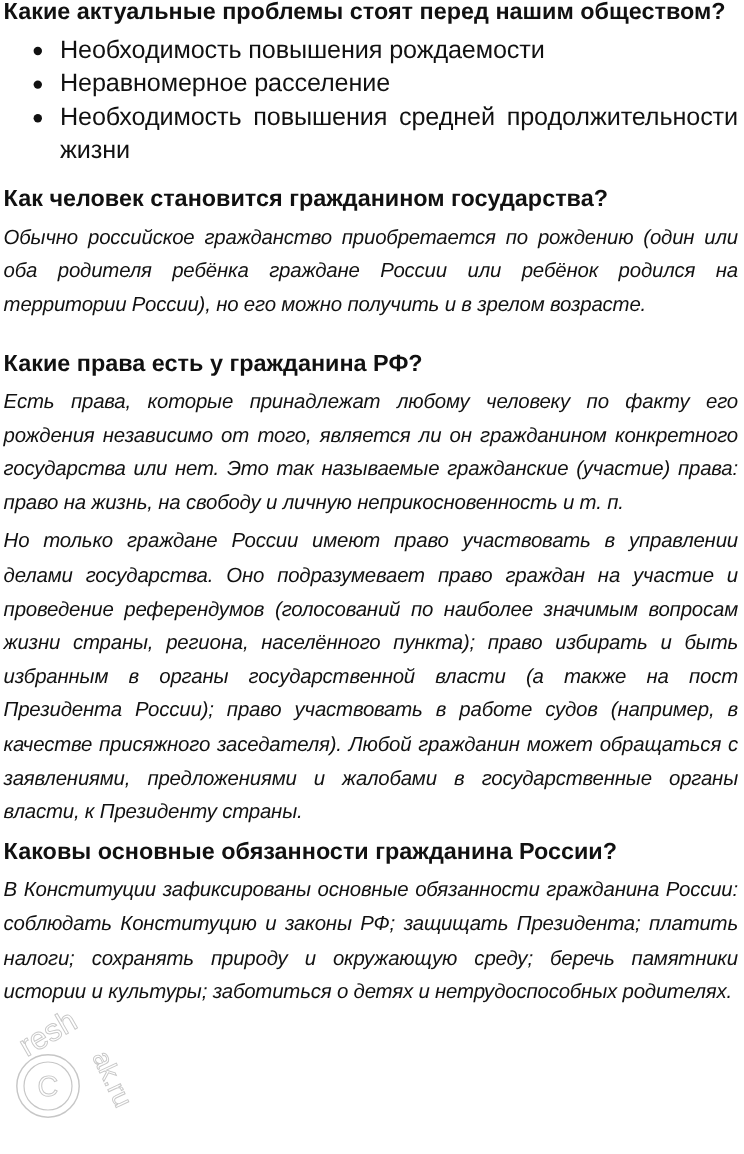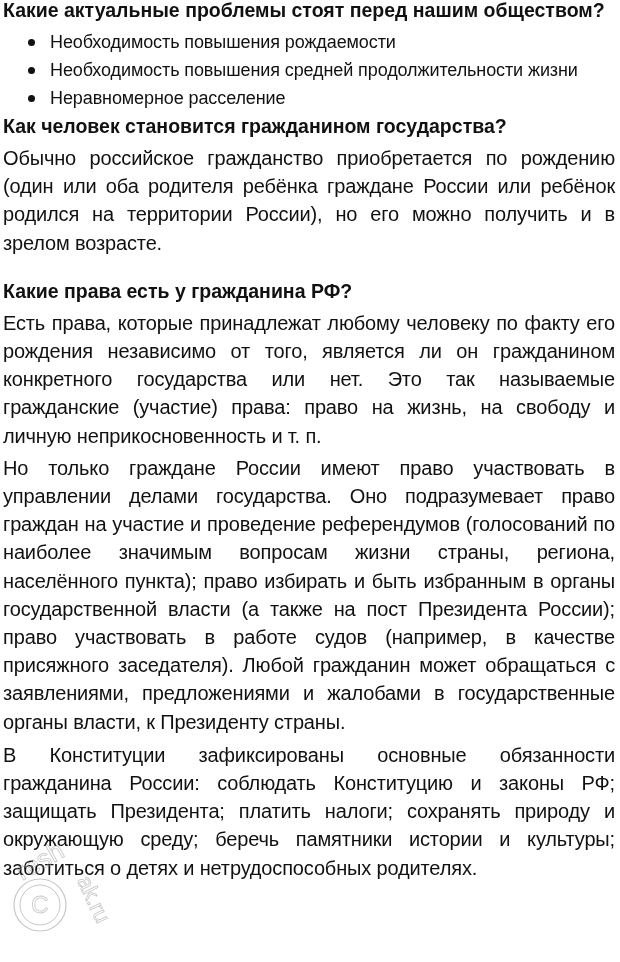--- a/index.html
+++ b/index.html
@@ -8,26 +8,26 @@
     font-family: "Liberation Sans", sans-serif; color: #111111;
   }
   .page { position: absolute; left: 0; top: 0; width: 572px; }
   .h {
     font-weight: bold; font-size: 19.5px; line-height: 28px;
     margin: 0 0 0 3px; width: 612px; color: #111;
     text-align: justify; text-align-last: left;
   }
   .h.first { text-align-last: justify; }
   .p {
-    font-size: 20px; line-height: 28.2px; margin: 0 0 0 3px;
-    width: 612px; text-align: justify; letter-spacing: -0.15px;
+    font-size: 17px; line-height: 28.2px; margin: 0 0 0 3px;
+    width: 612px; text-align: justify; letter-spacing: -0.15px; font-style: italic;
   }
   ul.bullets { list-style: none; margin: 0; padding: 0; }
   ul.bullets li {
-    position: relative; padding-left: 50px; font-size: 18px; line-height: 28px;
+    position: relative; padding-left: 50px; font-size: 21px; line-height: 28px;
     width: 565px; text-align: justify; letter-spacing: -0.1px;
   }
   ul.bullets li .dot {
     position: absolute; left: 28px; top: 11px; width: 7px; height: 7px;
     border-radius: 50%; background: #111;
   }
   .watermark {
     position: absolute; left: 10px; top: 825px; width: 120px; height: 120px;
     pointer-events: none; opacity: 0.55;
   }
@@ -37,37 +37,38 @@
 
 <div class="page" data-name="document-page">
 
   <section data-name="section-current-problems" style="margin-top:-4px;">
     <h2 class="h first" data-name="heading-current-problems" style="text-align-last:justify; width:612px; margin-bottom:0; height:28px; overflow:hidden;">
       <span>Какие актуальные проблемы стоят перед нашим обществом?</span>
     </h2>
     <div class="h" data-name="heading-current-problems-cont" style="height:0;"></div>
     <ul class="bullets" data-name="problems-list" style="margin-top:30px;">
       <li data-name="list-item"><span class="dot" data-name="bullet-icon"></span><span>Необходимость повышения рождаемости</span></li>
+      <li data-name="list-item"><span class="dot" data-name="bullet-icon"></span><span>Неравномерное расселение</span></li>
       <li data-name="list-item"><span class="dot" data-name="bullet-icon"></span><span>Необходимость повышения средней продолжительности жизни</span></li>
-      <li data-name="list-item"><span class="dot" data-name="bullet-icon"></span><span>Неравномерное расселение</span></li>
     </ul>
   </section>
 
-  <section data-name="section-citizenship" style="margin-top:0;">
+  <section data-name="section-citizenship" style="margin-top:12px;">
     <h2 class="h" data-name="heading-citizenship">Как человек становится гражданином государства?</h2>
     <p class="p" data-name="paragraph-citizenship" style="margin-top:4px;">Обычно российское гражданство приобретается по рождению (один или оба родителя ребёнка граждане России или ребёнок родился на территории России), но его можно получить и в зрелом возрасте.</p>
   </section>
 
   <section data-name="section-rights" style="margin-top:20px;">
     <h2 class="h" data-name="heading-rights">Какие права есть у гражданина РФ?</h2>
     <p class="p" data-name="paragraph-civil-rights" style="margin-top:4px;">Есть права, которые принадлежат любому человеку по факту его рождения независимо от того, является ли он гражданином конкретного государства или нет. Это так называемые гражданские (участие) права: право на жизнь, на свободу и личную неприкосновенность и т. п.</p>
     <p class="p" data-name="paragraph-political-rights" style="margin-top:4px;">Но только граждане России имеют право участвовать в управлении делами государства. Оно подразумевает право граждан на участие и проведение референдумов (голосований по наиболее значимым вопросам жизни страны, региона, населённого пункта); право избирать и быть избранным в органы государственной власти (а также на пост Президента России); право участвовать в работе судов (например, в качестве присяжного заседателя). Любой гражданин может обращаться с заявлениями, предложениями и жалобами в государственные органы власти, к Президенту страны.</p>
   </section>
 
   <section data-name="section-duties" style="margin-top:5px;">
+    <h2 class="h" data-name="heading-duties">Каковы основные обязанности гражданина России?</h2>
     <p class="p" data-name="paragraph-duties" style="margin-top:4px;">В Конституции зафиксированы основные обязанности гражданина России: соблюдать Конституцию и законы РФ; защищать Президента; платить налоги; сохранять природу и окружающую среду; беречь памятники истории и культуры; заботиться о детях и нетрудоспособных родителях.</p>
   </section>
 </div>
 
 <div class="watermark" data-name="watermark">
   <svg width="120" height="120" viewBox="0 0 120 120" data-name="watermark-icon">
     <circle cx="30" cy="80" r="26" fill="none" stroke="#999" stroke-width="1.2"></circle>
     <circle cx="30" cy="80" r="20" fill="none" stroke="#999" stroke-width="1"></circle>
     <text x="30" y="88" font-size="24" text-anchor="middle" fill="none" stroke="#999" stroke-width="0.8" font-family="Liberation Sans, sans-serif">C</text>
     <text x="8" y="40" font-size="26" fill="none" stroke="#999" stroke-width="0.8" transform="rotate(-30 40 40) " font-family="Liberation Sans, sans-serif">resh</text>

